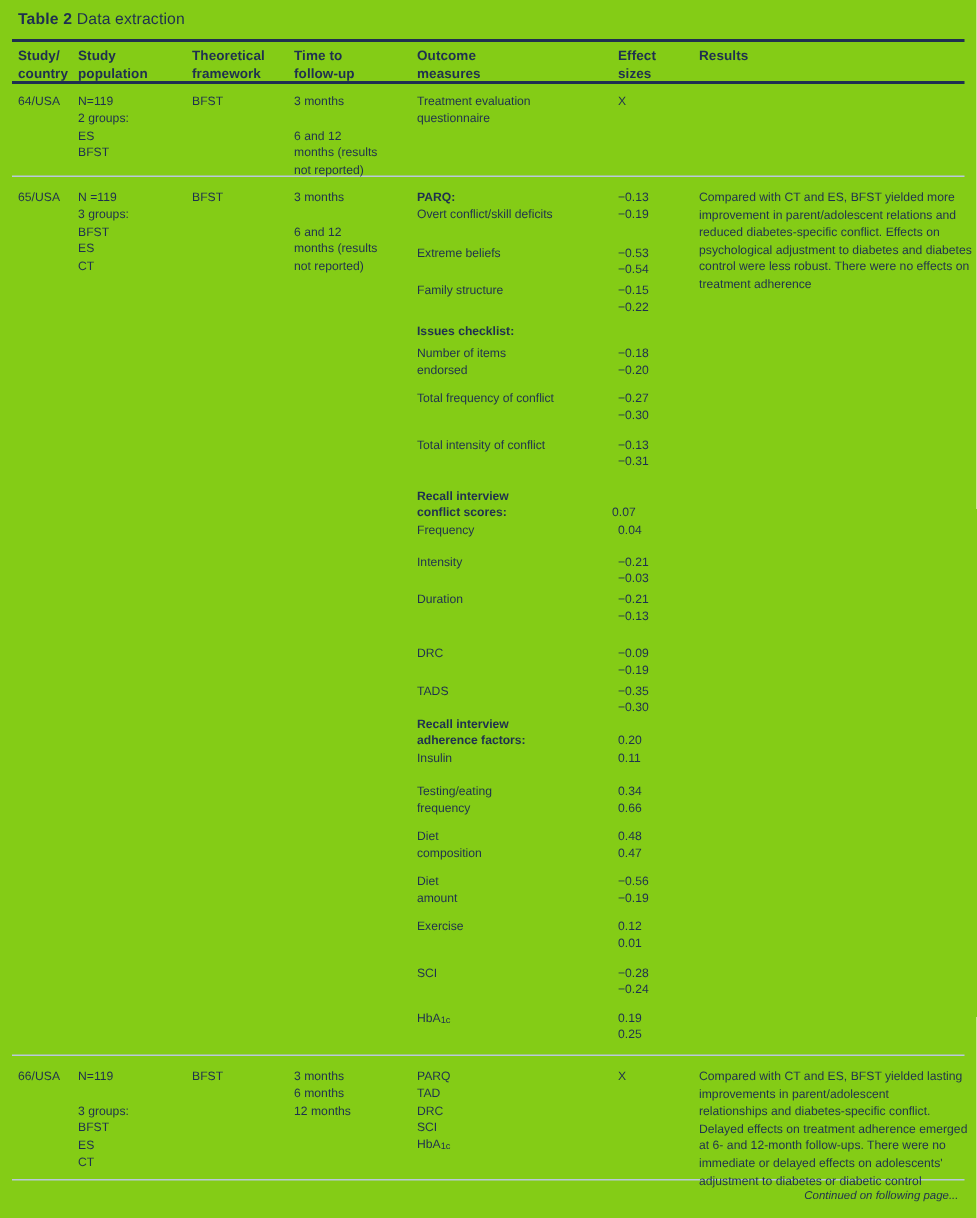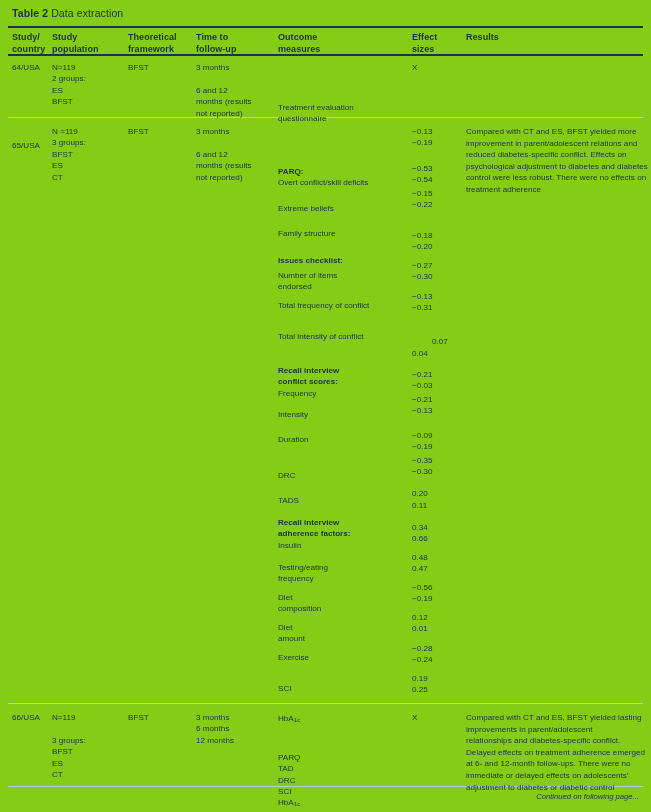--- a/index.html
+++ b/index.html
@@ -70,21 +70,20 @@
     white-space: pre-line;
   }
   .cell.res {
     line-height: 11.6px;
   }
   .meas {
     position: absolute;
     font-size: 8.1px;
     line-height: 11.4px;
     white-space: pre-line;
-    margin-top: 40px;
   }
   .meas.bold {
     font-weight: bold;
   }
   .eff {
     position: absolute;
     font-size: 8.1px;
     line-height: 11.4px;
     white-space: pre-line;
   }
@@ -143,21 +142,21 @@
 BFST</div>
   <div class="cell" style="left:128px; top:62px">BFST</div>
   <div class="cell" style="left:196px; top:62px">3 months</div>
   <div class="cell" style="left:196px; top:85px">6 and 12
 months (results
 not reported)</div>
   <div class="meas" style="left:278px; top:62px">Treatment evaluation
 questionnaire</div>
   <div class="eff" style="left:412px; top:62px">X</div>
 
-  <div class="cell" style="left:12px;  top:140px">65/USA</div>
+  <div class="cell" style="left:12px;  top:126px">65/USA</div>
   <div class="cell" style="left:52px;  top:126px">N =119
 3 groups:
 BFST
 ES
 CT</div>
   <div class="cell" style="left:128px; top:126px">BFST</div>
   <div class="cell" style="left:196px; top:126px">3 months</div>
   <div class="cell" style="left:196px; top:149px">6 and 12
 months (results
 not reported)</div>
@@ -191,21 +190,21 @@
   <div class="meas" style="left:278px; top:260px">Total frequency of conflict</div>
   <div class="eff" style="left:412px; top:260px">−0.27
 −0.30</div>
 
   <div class="meas" style="left:278px; top:291px">Total intensity of conflict</div>
   <div class="eff" style="left:412px; top:291px">−0.13
 −0.31</div>
 
   <div class="meas bold" style="left:278px; top:325px">Recall interview
 conflict scores:</div>
-  <div class="eff" style="left:432px; top:336px">0.07</div>
+  <div class="eff" style="left:408px; top:336px">0.07</div>
   <div class="meas" style="left:278px; top:348px">Frequency</div>
   <div class="eff" style="left:412px; top:348px">0.04</div>
 
   <div class="meas" style="left:278px; top:369px">Intensity</div>
   <div class="eff" style="left:412px; top:369px">−0.21
 −0.03</div>
 
   <div class="meas" style="left:278px; top:394px">Duration</div>
   <div class="eff" style="left:412px; top:394px">−0.21
 −0.13</div>

